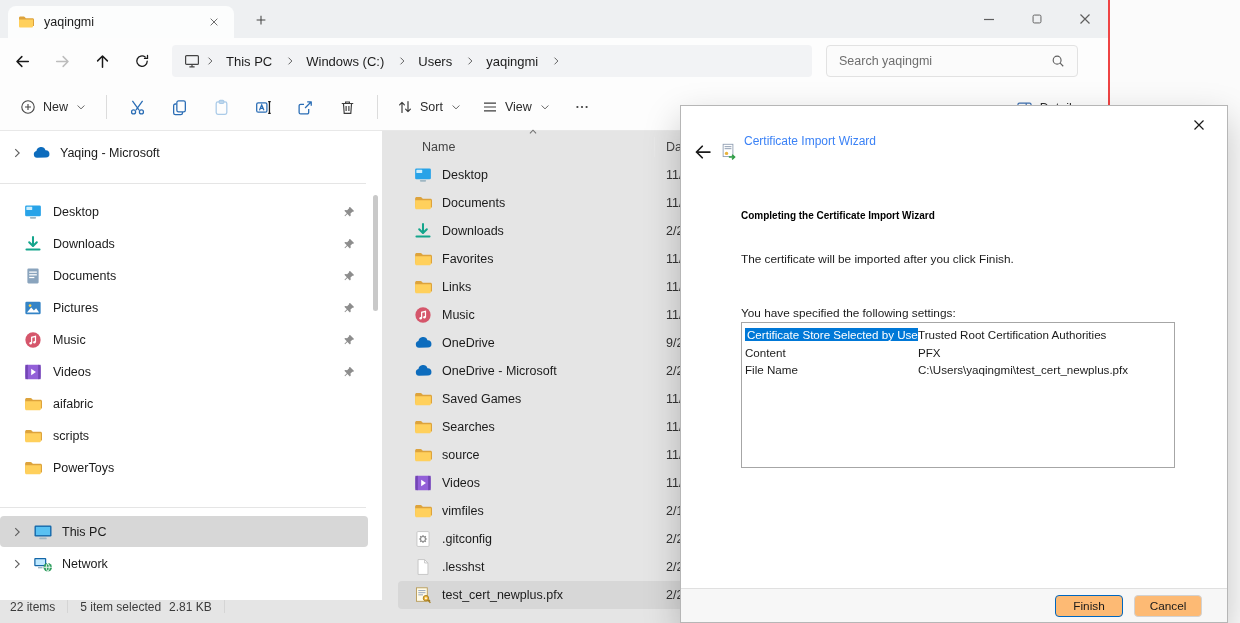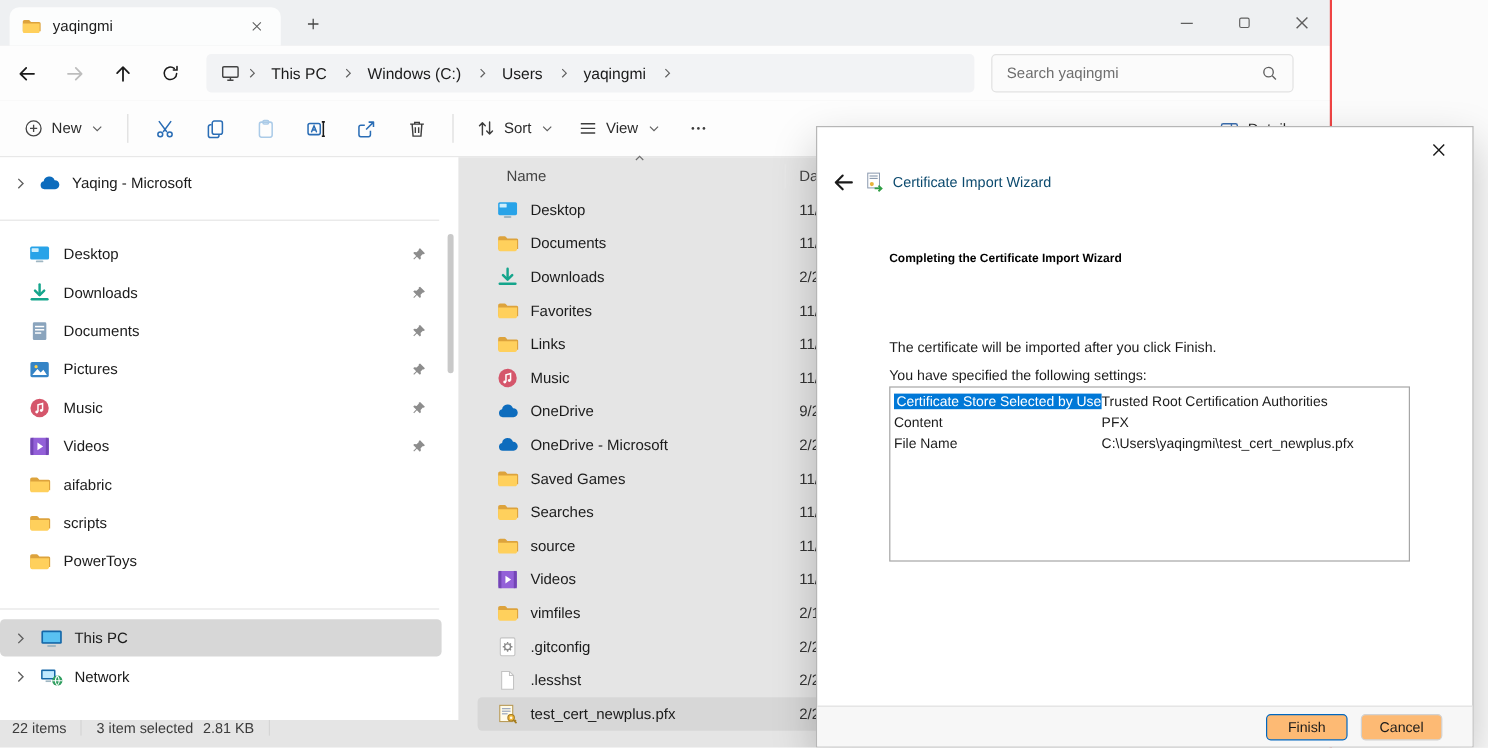--- a/index.html
+++ b/index.html
@@ -74,23 +74,23 @@
     gap:12px;padding-left:10px;font-size:12px;color:#3b3b3b}
   .st-sep{width:1px;height:13px;background:#d5d5d5}
   .st-pair{display:flex;gap:8px}
 
   
   .dialog{position:absolute;left:680px;top:105px;width:548px;height:518px;background:#fff;
     border:1px solid #b6b6b6;box-shadow:0 14px 34px rgba(0,0,0,.22);z-index:20;font-size:12px}
   .dlg-close{position:absolute;right:16px;top:7px;width:24px;height:24px;display:flex;align-items:center;justify-content:center}
   .dlg-back{position:absolute;left:12px;top:36px;width:20px;height:20px}
   .dlg-appicon{position:absolute;left:40px;top:37px}
-  .dlg-title{position:absolute;left:63px;top:39px;color:#0c4a6e}
+  .dlg-title{position:absolute;left:63px;top:28px;color:#3b82f6}
   .dlg-heading{position:absolute;left:60px;top:104px;font-size:10px;font-weight:bold;color:#000}
-  .dlg-p1{position:absolute;left:60px;top:176px;font-size:11.8px}
+  .dlg-p1{position:absolute;left:60px;top:146px;font-size:11.8px}
   .dlg-p2{position:absolute;left:60px;top:200px;font-size:11.8px}
   .dlg-listbox{position:absolute;left:60px;top:216px;width:434px;height:146px;border:1px solid #a6a6a6;
     padding-top:3px;overflow:hidden;font-size:11.6px;background:#fff}
   .set-row{display:flex;height:17.5px;line-height:17.5px}
   .set-key{width:176px;padding-left:3px;white-space:nowrap;overflow:hidden}
   .set-row.selected .kspan{background:#0078d7;color:#fff;padding:0 2px}
   .set-val{white-space:nowrap}
   .dlg-footer{position:absolute;left:0;bottom:0;width:100%;height:34px;background:#f7f7f7;border-top:1px solid #e0e0e0}
   .btn{position:absolute;top:6px;width:68px;height:22px;border-radius:4px;background:#fdba74;font-size:11.8px;
     display:flex;align-items:center;justify-content:center;color:#1a1a1a}
@@ -718,21 +718,21 @@
     <span>test_cert_newplus.pfx</span>
     <span class="fl-date">2/2</span>
   </div>
         </div>
     </div>
 
     <div class="statusbar">
       <span>22 items</span>
       <span class="st-sep"></span>
       <span class="st-pair">
-        <span>3 item selected</span>
+        <span>5 item selected</span>
         <span>2.81 KB</span>
       </span>
       <span class="st-sep"></span>
     </div>
   </div>
 
   <div class="dialog">
     <span class="dlg-close">
         <span class="icon is-16">
           <svg viewBox="0 0 16 16" fill="none" stroke="#1a1a1a" stroke-width="1.2">

